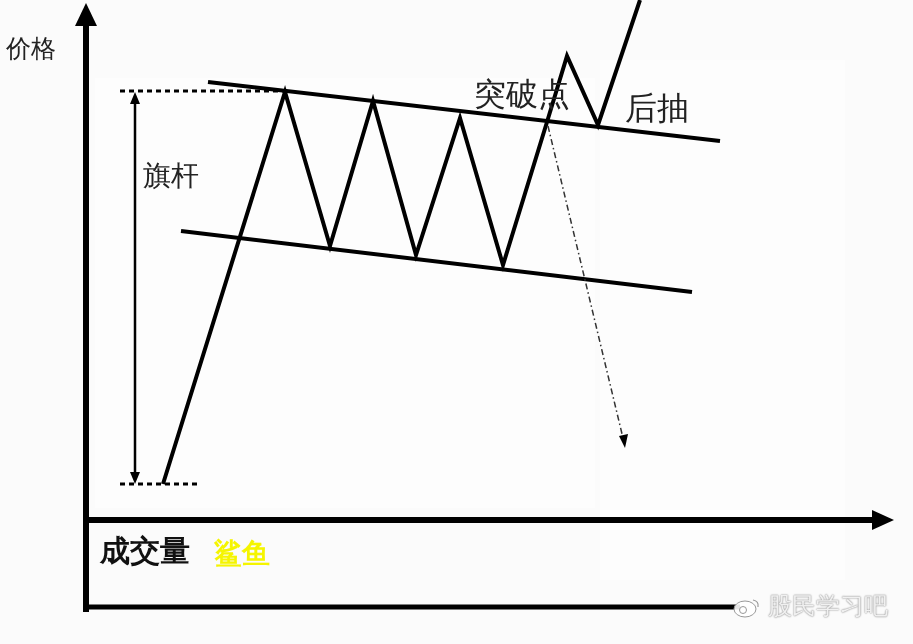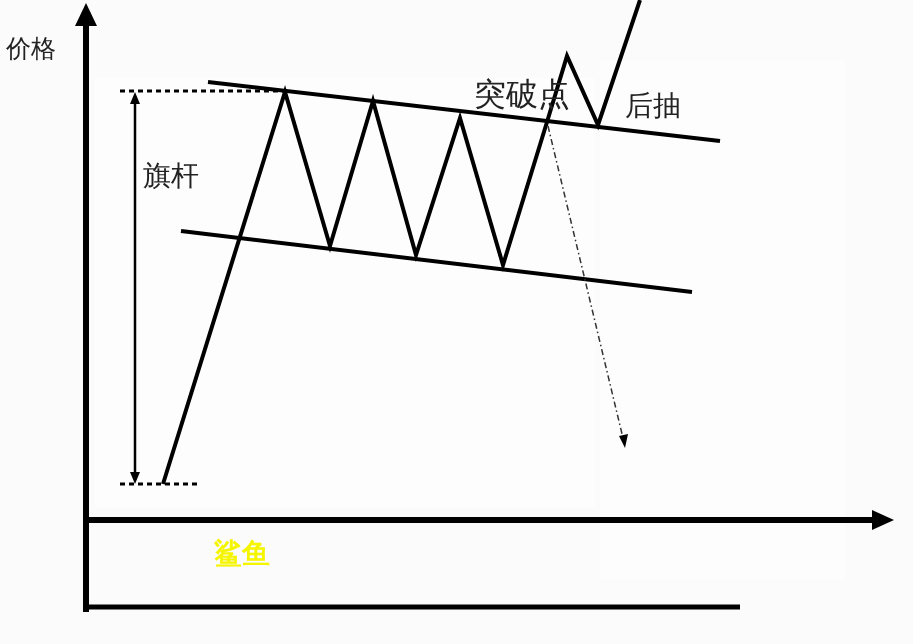--- a/index.html
+++ b/index.html
@@ -14,21 +14,21 @@
     position: absolute; background: #ffffff;
   }
   svg.diagram { position: absolute; left: 0; top: 0; }
   .label {
     position: absolute; white-space: nowrap; color: #111;
     line-height: 1;
   }
   .label-price { left: 6px; top: 36px; font-size: 25px; color: #222; }
   .label-flagpole { left: 143px; top: 138px; font-size: 28px; color: #222; margin-top: 24px; }
   .label-breakout { left: 474px; top: 78px; font-size: 32px; color: #222; }
-  .label-pullback { left: 625px; top: 92px; font-size: 28px; color: #222; }
+  .label-pullback { left: 625px; top: 92px; font-size: 32px; color: #222; }
   .label-note { left: 432px; top: 466px; font-size: 21px; font-weight: bold; color: #111; letter-spacing: -1px; }
   .label-volume { left: 100px; top: 536px; font-size: 30px; font-weight: bold; color: #111; }
   .label-watermark-name { left: 214px; top: 540px; font-size: 28px; font-weight: bold; color: #f5f500; }
   .label-time { left: 783px; top: 612px; font-size: 26px; color: #3b82f6; margin-top: 36px; }
   .watermark {
     position: absolute; left: 732px; top: 590px; font-size: 24px;
     color: rgba(255,255,255,0.85); text-shadow: 0 0 1px #999, 0 0 2px #888;
     white-space: nowrap;
   }
   .watermark .wm-icon { display: inline-block; width: 30px; height: 22px; vertical-align: middle; margin-right: 6px; }
@@ -80,16 +80,24 @@
     <g>
       <line x1="548" y1="126" x2="623" y2="438" stroke="#333" stroke-width="1.5" stroke-dasharray="6,3,1.5,3"></line>
       <polygon points="625,448 619,436 628,434" fill="#000"></polygon>
     </g>
   </svg>
 
   <div class="label label-price">价格</div>
   <div class="label label-flagpole">旗杆</div>
   <div class="label label-breakout">突破点</div>
   <div class="label label-pullback">后抽</div>
+  <div class="label label-volume">成交量</div>
   <div class="label label-watermark-name">鲨鱼</div>
   <div class="label label-time">时间</div>
 
+  <div class="watermark">
+    <svg class="wm-icon" viewBox="0 0 30 22">
+      <ellipse cx="13" cy="13" rx="11" ry="8" fill="rgba(255,255,255,0.9)" stroke="#999" stroke-width="1"></ellipse>
+      <circle cx="11" cy="14" r="3.5" fill="none" stroke="#999" stroke-width="1"></circle>
+      <path d="M21 4 Q27 5 26 11" fill="none" stroke="#999" stroke-width="1.2"></path>
+    </svg><span>股民学习吧</span>
+  </div>
 </div>
 
 </body></html>

